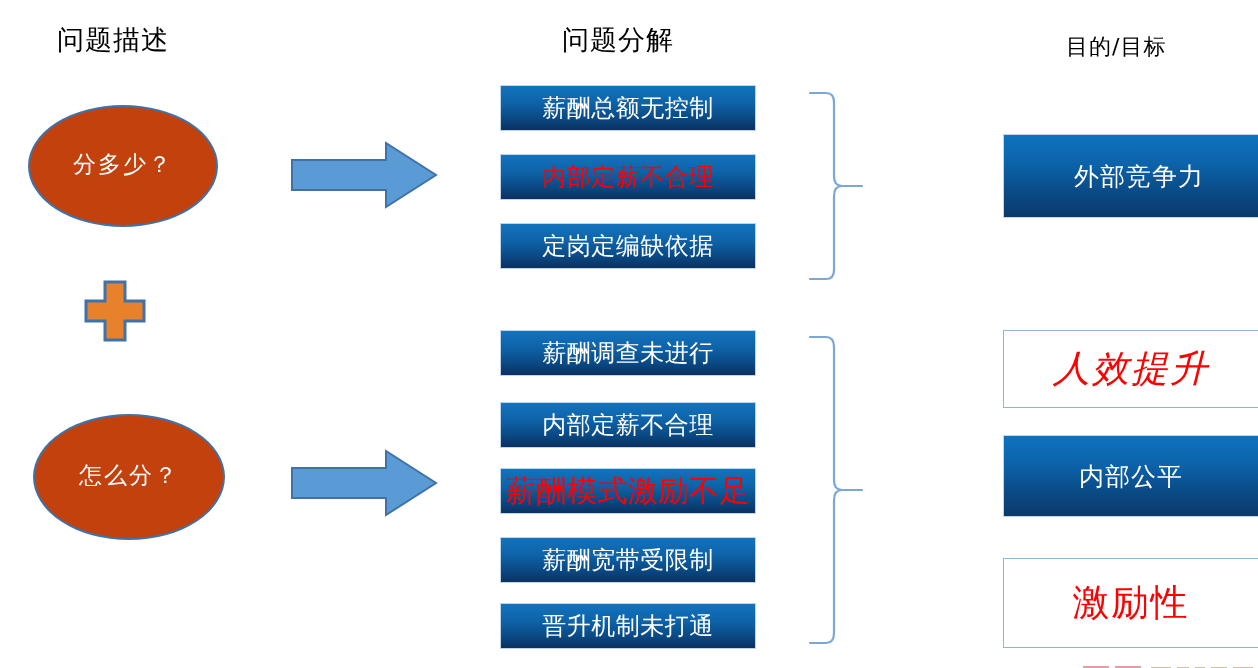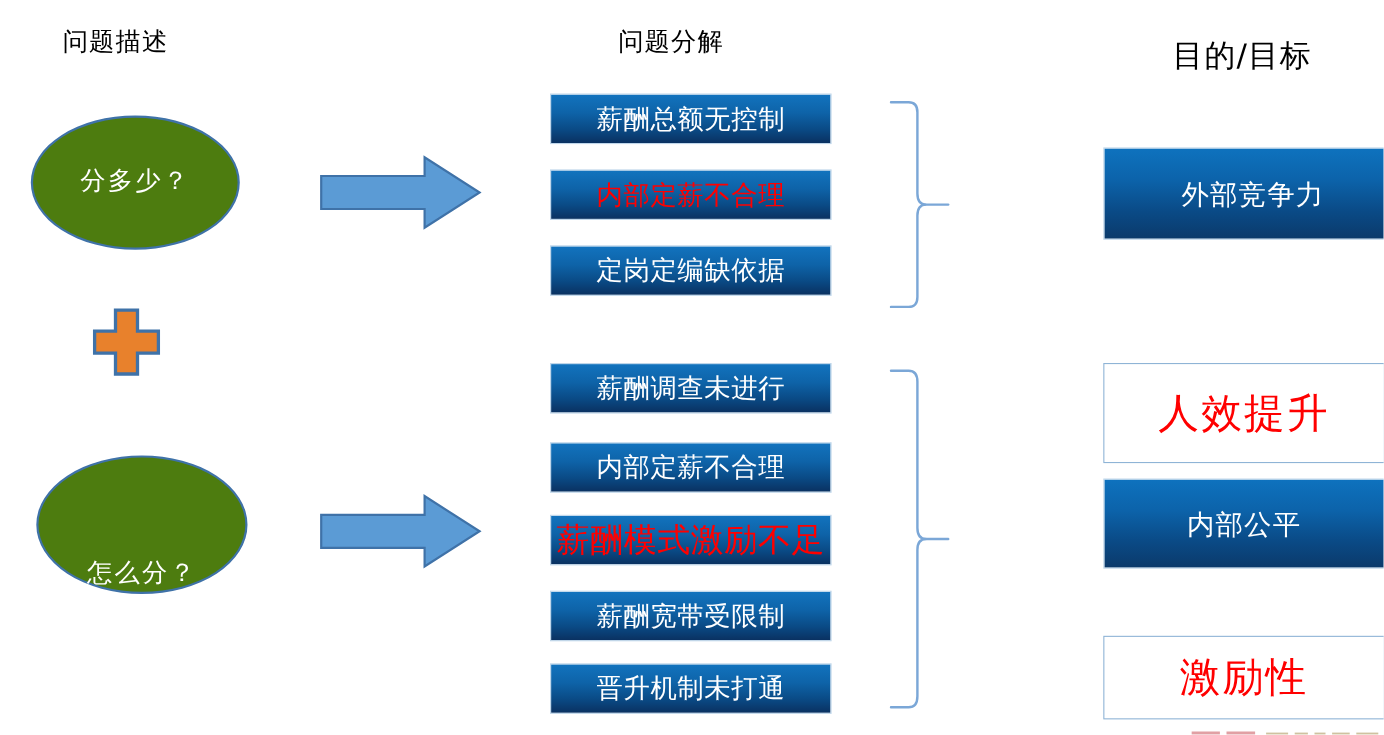--- a/index.html
+++ b/index.html
@@ -16,50 +16,50 @@
     width: 1258px;
     height: 668px;
     background: #ffffff;
     overflow: hidden;
   }
 
   
   .col-title {
     position: absolute;
     font-family: "DejaVu Sans", "Liberation Sans", sans-serif;
-    font-size: 23px;
+    font-size: 27px;
     font-weight: 400;
     color: #000000;
     letter-spacing: 1px;
     white-space: nowrap;
   }
   #title-problem  { left: 57px;  top: 22px; }
   #title-decomp   { left: 562px; top: 22px; }
-  #title-goal     { left: 1066px; top: 32px; font-size: 28px; }
+  #title-goal     { left: 1066px; top: 32px; font-size: 22px; }
 
   
   .ellipse {
     position: absolute;
-    background: #4d7c0f;
+    background: #c2410c;
     border: 2px solid #3F72A8;
     border-radius: 50%;
     box-sizing: border-box;
     display: flex;
     align-items: center;
     justify-content: center;
   }
   .ellipse-label {
     font-family: "DejaVu Serif", "Liberation Serif", serif;
     font-size: 23px;
     color: #ffffff;
     letter-spacing: 2px;
     transform: translateY(-2px);
   }
   #ellipse-how-much { left: 28px; top: 105px; width: 190px; height: 122px; }
-  #ellipse-how-split { left: 33px; top: 414px; width: 192px; height: 126px; align-items: flex-end; }
+  #ellipse-how-split { left: 33px; top: 414px; width: 192px; height: 126px; }
 
   
   #plus-sign {
     position: absolute;
     left: 84px;
     top: 280px;
     width: 62px;
     height: 62px;
   }
 
@@ -113,23 +113,23 @@
     border: 1px solid #8FB4D6;
   }
   .goal-label {
     font-family: "DejaVu Sans", "Liberation Sans", sans-serif;
     white-space: nowrap;
   }
   .goal-label.white { color: #ffffff; font-size: 25px; letter-spacing: 1px; }
   .goal-label.red   { color: #FF0000; font-size: 37px; letter-spacing: 2px; }
 
   #goal-external  { top: 134px; height: 84px; padding-left: 16px; }
-  #goal-efficiency{ top: 330px; height: 91px; }
+  #goal-efficiency{ top: 330px; height: 78px; font-style: italic; }
   #goal-internal  { top: 435px; height: 82px; }
-  #goal-incentive { top: 578px; height: 76px; align-items: center; }
+  #goal-incentive { top: 558px; height: 90px; align-items: center; }
 
   
   .brace {
     position: absolute;
     left: 808px;
     width: 56px;
   }
   #brace-top    { top: 90px;  height: 192px; }
   #brace-bottom { top: 334px; height: 312px; }
 

